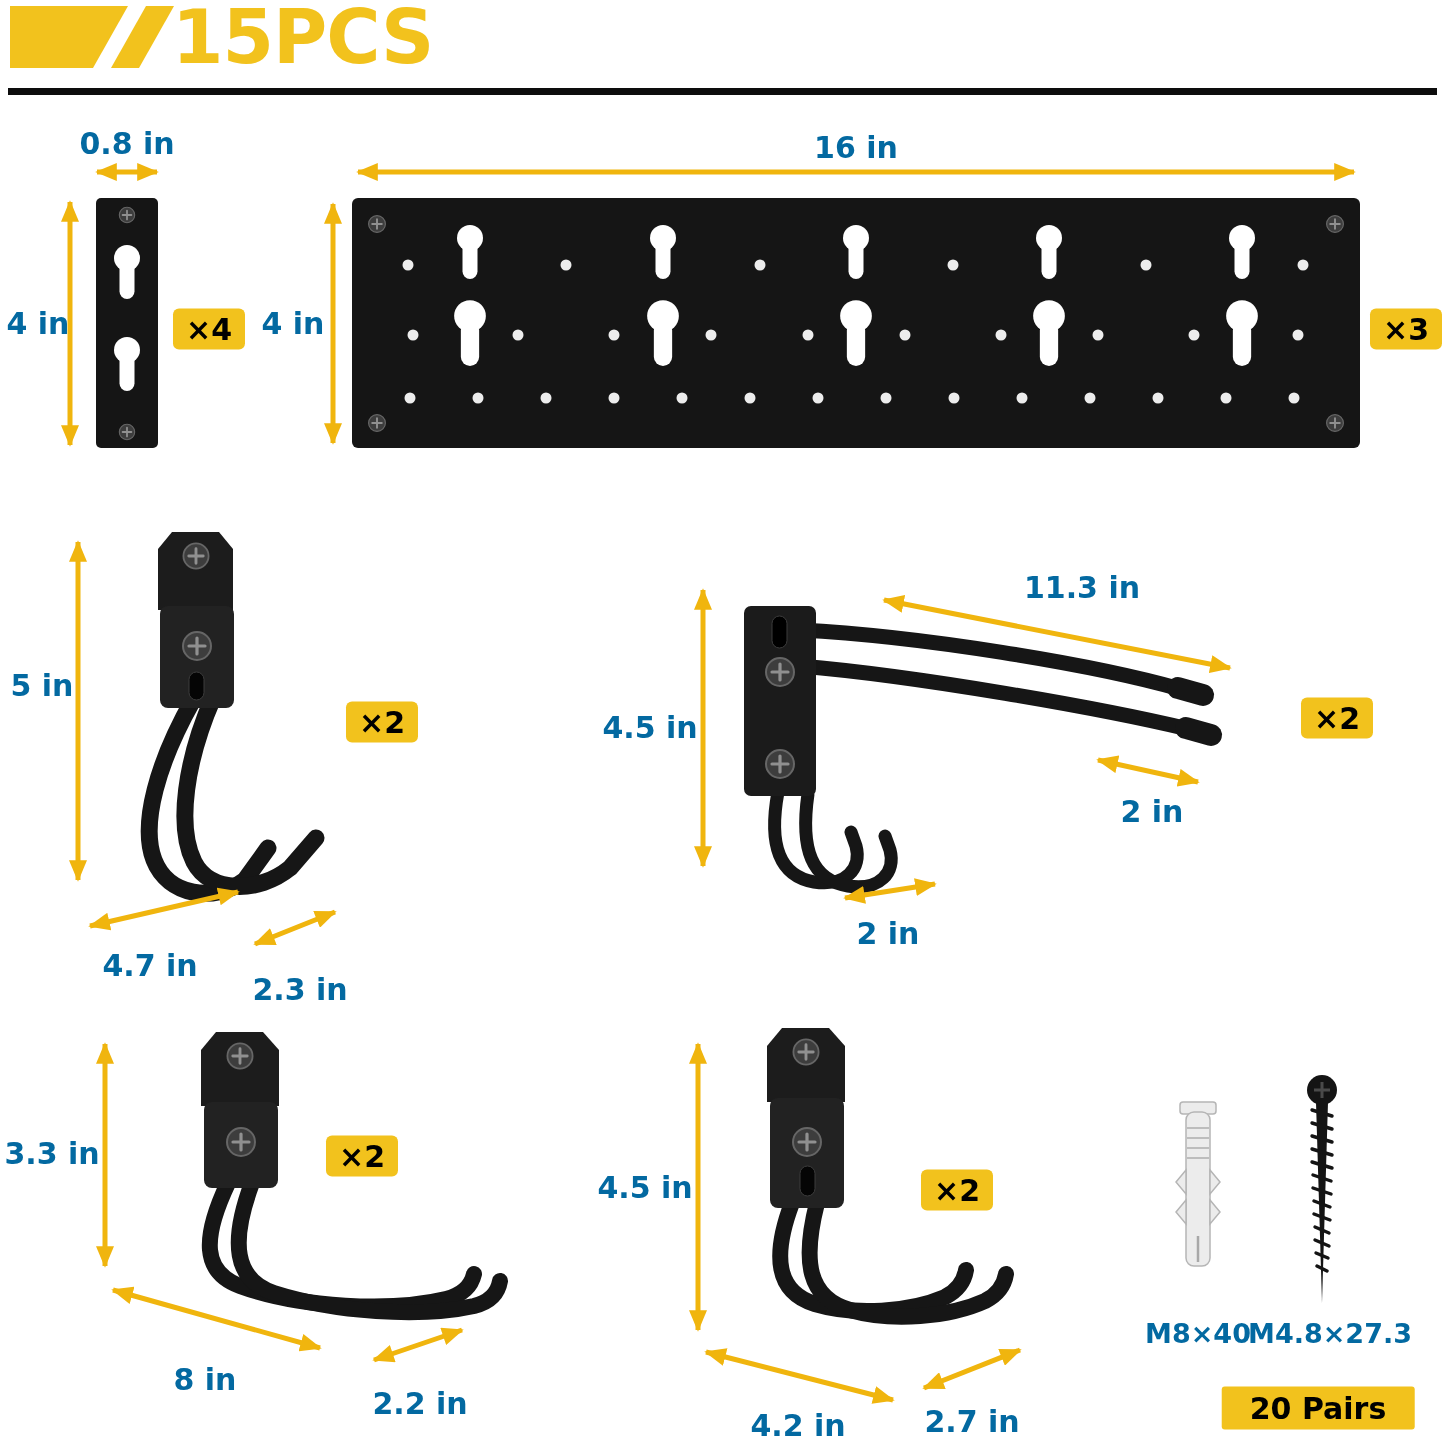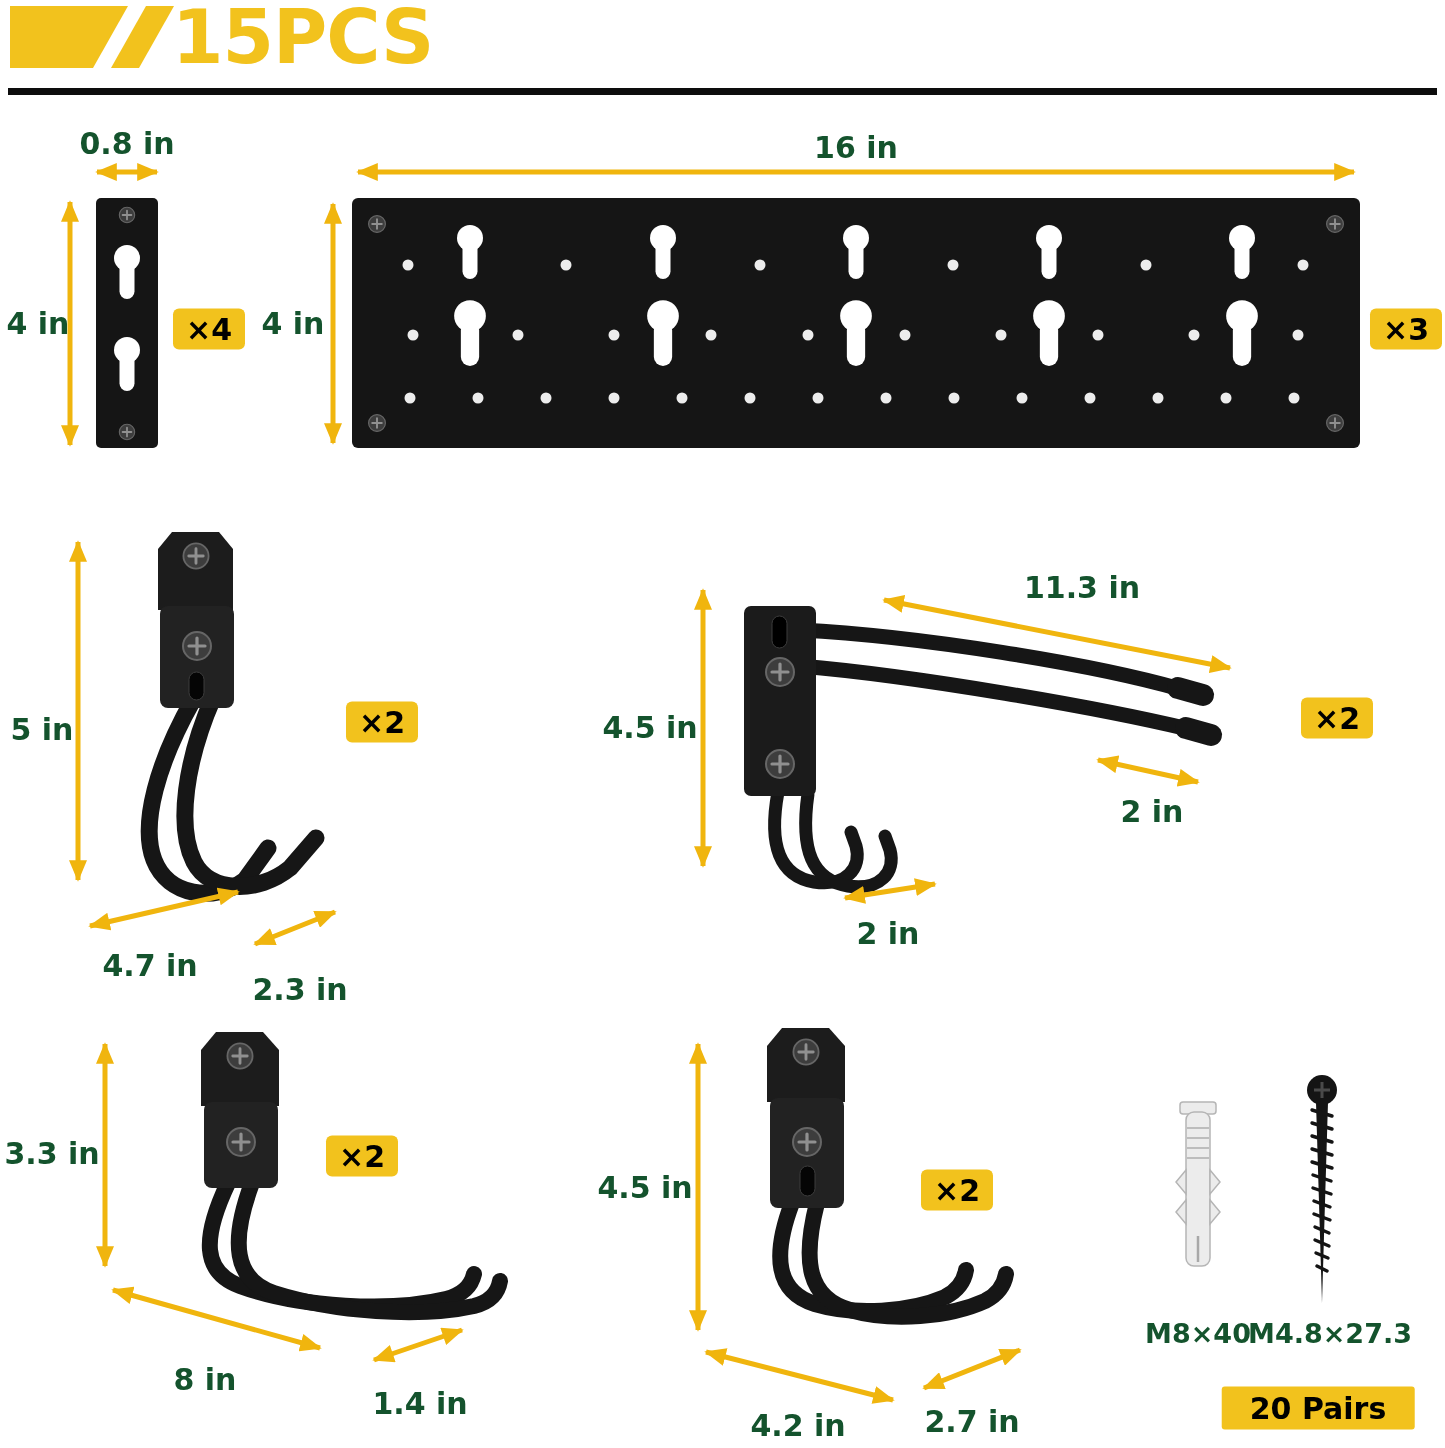--- a/index.html
+++ b/index.html
@@ -11,21 +11,21 @@
   
   .logo { position:absolute; left:8px; top:2px; }
   .t-count { position:absolute; left:172px; top:-6px; font-size:74px; font-weight:800;
              color:#F2C21D; letter-spacing:-1px; white-space:nowrap; }
   .t-name  { position:absolute; left:428px; top:2px; font-size:68px; font-weight:800;
              color:#141414; letter-spacing:5px; white-space:nowrap; }
   .rule { position:absolute; left:8px; top:88px; width:1429px; height:7px; background:#0d0d0d; }
 
   
   .dim { position:absolute; transform:translateX(-50%); font-size:30px; font-weight:700;
-         color:#14532d; white-space:nowrap; }
+         color:#0369a1; white-space:nowrap; }
   .dim.hw { font-size:27px; }
 
   
   .badge { position:absolute; transform:translate(-50%,-50%); background:#F2C21D; color:#000;
            font-size:30px; font-weight:700; padding:3px 13px; border-radius:6px; white-space:nowrap; }
   .badge.pairs { border-radius:3px; padding:4px 28px; }
 </style>
 </head>
 <body>
 
@@ -218,30 +218,30 @@
       <line x1="698" y1="1044" x2="698" y2="1330" marker-start="url(#arw)" marker-end="url(#arw)"></line>
       <line x1="706" y1="1352" x2="893" y2="1400" marker-start="url(#arw)" marker-end="url(#arw)"></line>
       <line x1="924" y1="1388" x2="1020" y2="1350" marker-start="url(#arw)" marker-end="url(#arw)"></line>
     </g>
   </svg>
 
   <div class="dim" style="left:127px;top:126px">0.8 in</div>
   <div class="dim" style="left:38px;top:306px">4 in</div>
   <div class="dim" style="left:856px;top:130px">16 in</div>
   <div class="dim" style="left:293px;top:306px">4 in</div>
-  <div class="dim" style="left:42px;top:712px">5 in</div>
+  <div class="dim" style="left:42px;top:668px">5 in</div>
   <div class="dim" style="left:150px;top:948px">4.7 in</div>
   <div class="dim" style="left:300px;top:972px">2.3 in</div>
   <div class="dim" style="left:1082px;top:570px">11.3 in</div>
   <div class="dim" style="left:650px;top:710px">4.5 in</div>
   <div class="dim" style="left:1152px;top:794px">2 in</div>
   <div class="dim" style="left:888px;top:916px">2 in</div>
   <div class="dim" style="left:52px;top:1136px">3.3 in</div>
   <div class="dim" style="left:205px;top:1362px">8 in</div>
-  <div class="dim" style="left:420px;top:1386px">1.4 in</div>
+  <div class="dim" style="left:420px;top:1386px">2.2 in</div>
   <div class="dim" style="left:645px;top:1170px">4.5 in</div>
   <div class="dim" style="left:798px;top:1408px">4.2 in</div>
   <div class="dim" style="left:972px;top:1404px">2.7 in</div>
   <div class="dim hw" style="left:1198px;top:1318px">M8×40</div>
   <div class="dim hw" style="left:1330px;top:1318px">M4.8×27.3</div>
 
   <div class="badge" style="left:209px;top:329px">×4</div>
   <div class="badge" style="left:1406px;top:329px">×3</div>
   <div class="badge" style="left:382px;top:722px">×2</div>
   <div class="badge" style="left:1337px;top:718px">×2</div>

